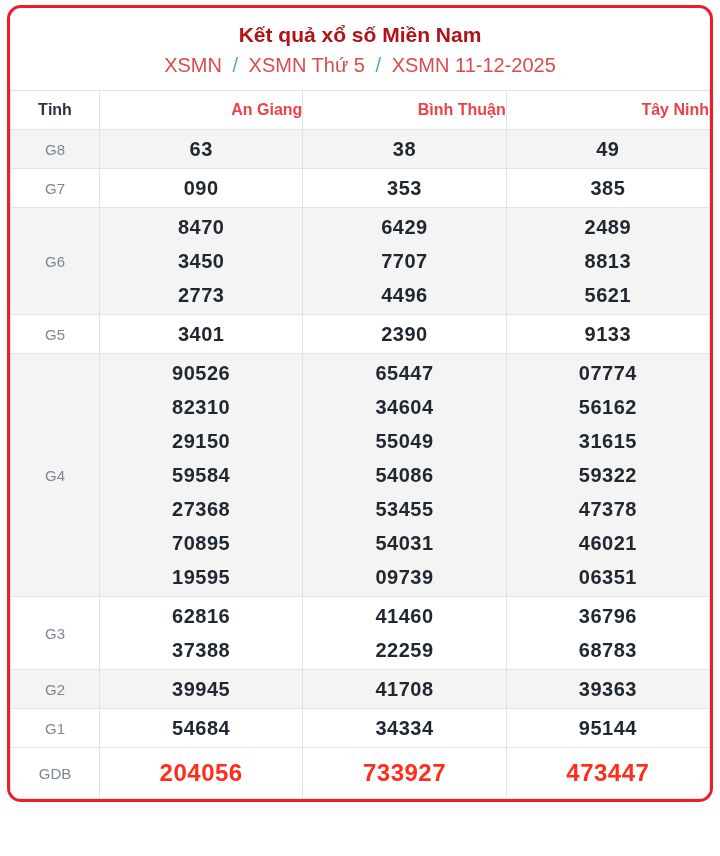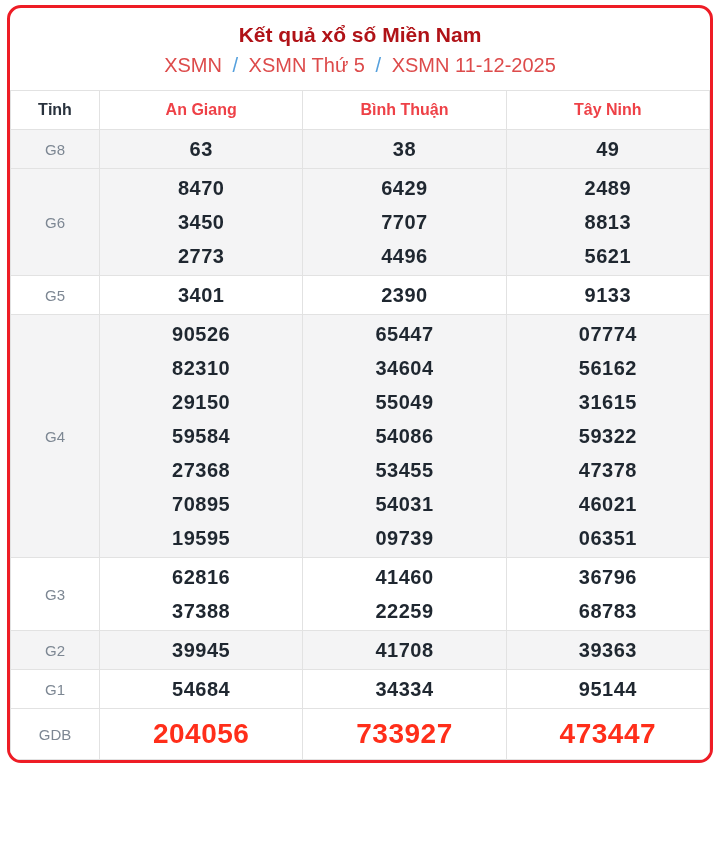--- a/index.html
+++ b/index.html
@@ -50,39 +50,39 @@
     text-align: center;
     vertical-align: middle;
   }
   thead th {
     background: #ffffff;
     font-size: 16px;
     font-weight: bold;
     padding: 10px 0;
   }
   thead th.rowhead { color: #29323d; }
-  thead th.prov { color: var(--province-red, #ee4147); cursor: pointer; }
+  thead th.prov { color: var(--province-red, #ee4147); cursor: pointer; text-align: right; }
   td.rowlabel {
     color: var(--label-gray, #7d8793);
     font-size: 15px;
     font-weight: 400;
   }
   td.prize { padding: 2px 0; }
   .num {
     font-size: 20px;
     font-weight: bold;
     color: var(--number-dark, #1f2730);
     line-height: 34px;
     letter-spacing: 0.5px;
   }
   tr.shaded { background: var(--row-shaded, #f4f4f5); }
   tr.jackpot td.prize { padding: 7px 0; }
   tr.jackpot .num {
     color: var(--jackpot-red, #ff2e1a);
-    font-size: 28px;
+    font-size: 24px;
     line-height: 36px;
   }
 </style>
 </head>
 <body>
 
 <div class="card">
 
   <h1 class="page-title">Kết quả xổ số Miền Nam</h1>
 
@@ -115,20 +115,32 @@
           <td class="prize">
             <div class="num">63</div>
           </td>
           <td class="prize">
             <div class="num">38</div>
           </td>
           <td class="prize">
             <div class="num">49</div>
           </td>
         </tr>
+        <tr>
+          <td class="rowlabel">G7</td>
+          <td class="prize">
+            <div class="num">090</div>
+          </td>
+          <td class="prize">
+            <div class="num">353</div>
+          </td>
+          <td class="prize">
+            <div class="num">385</div>
+          </td>
+        </tr>
         <tr class="shaded">
           <td class="rowlabel">G6</td>
           <td class="prize">
             <div class="num">8470</div>
             <div class="num">3450</div>
             <div class="num">2773</div>
           </td>
           <td class="prize">
             <div class="num">6429</div>
             <div class="num">7707</div>

